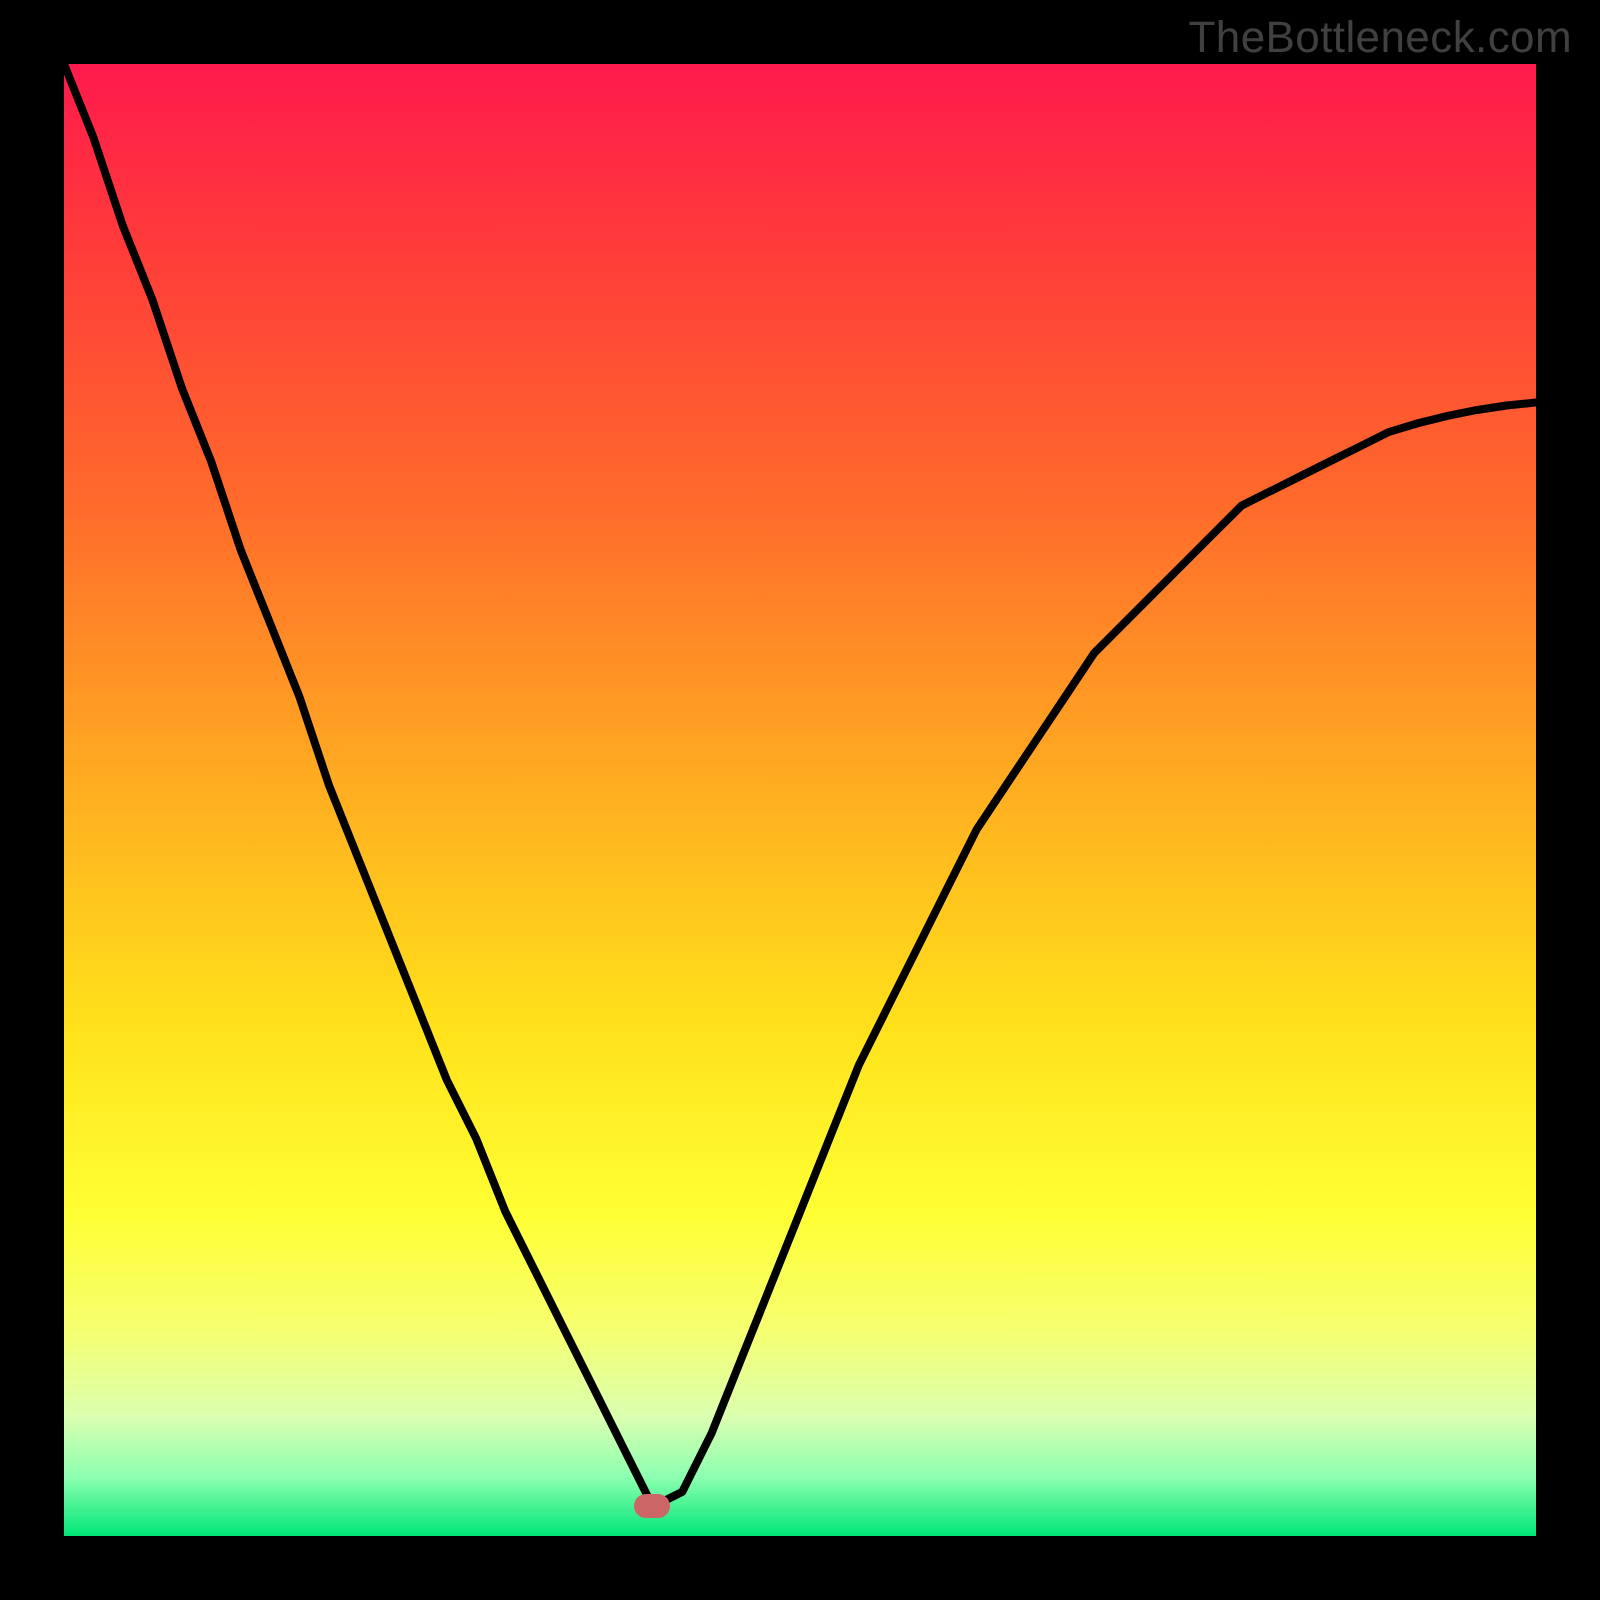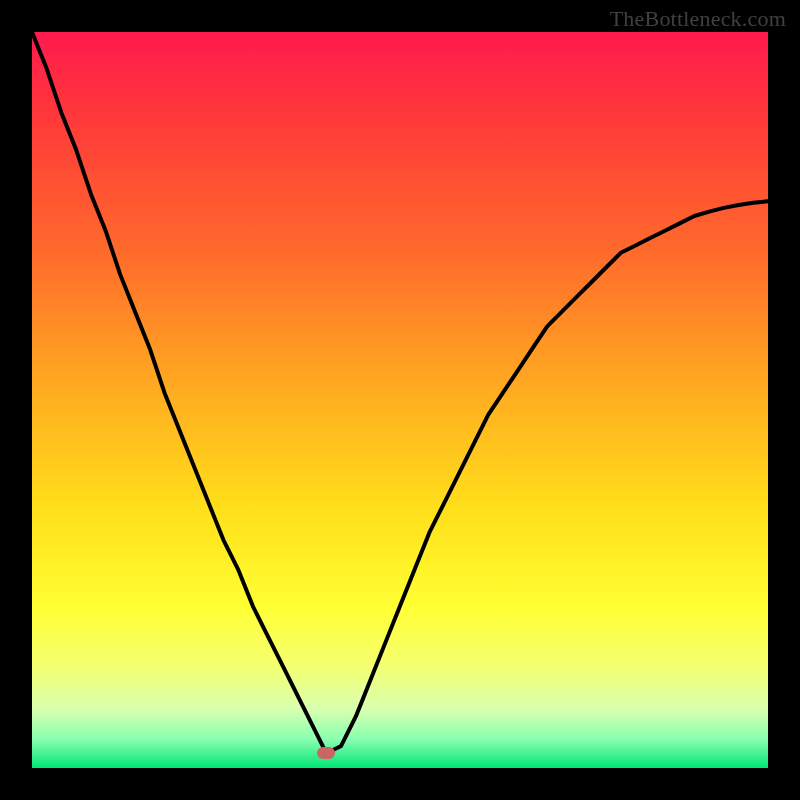--- a/index.html
+++ b/index.html
@@ -35,21 +35,20 @@
     height: 100%;
   }
   .watermark {
     position: absolute;
     top: 6px;
     right: 14px;
     color: #404040;
     font-size: 22px;
     font-weight: 500;
     letter-spacing: 0.2px;
-    font-family: Liberation Serif, serif;
   }
   .marker {
     position: absolute;
     width: 18px;
     height: 12px;
     border-radius: 6px;
     transform: translate(-50%, -50%);
   }
 </style>
 </head>

